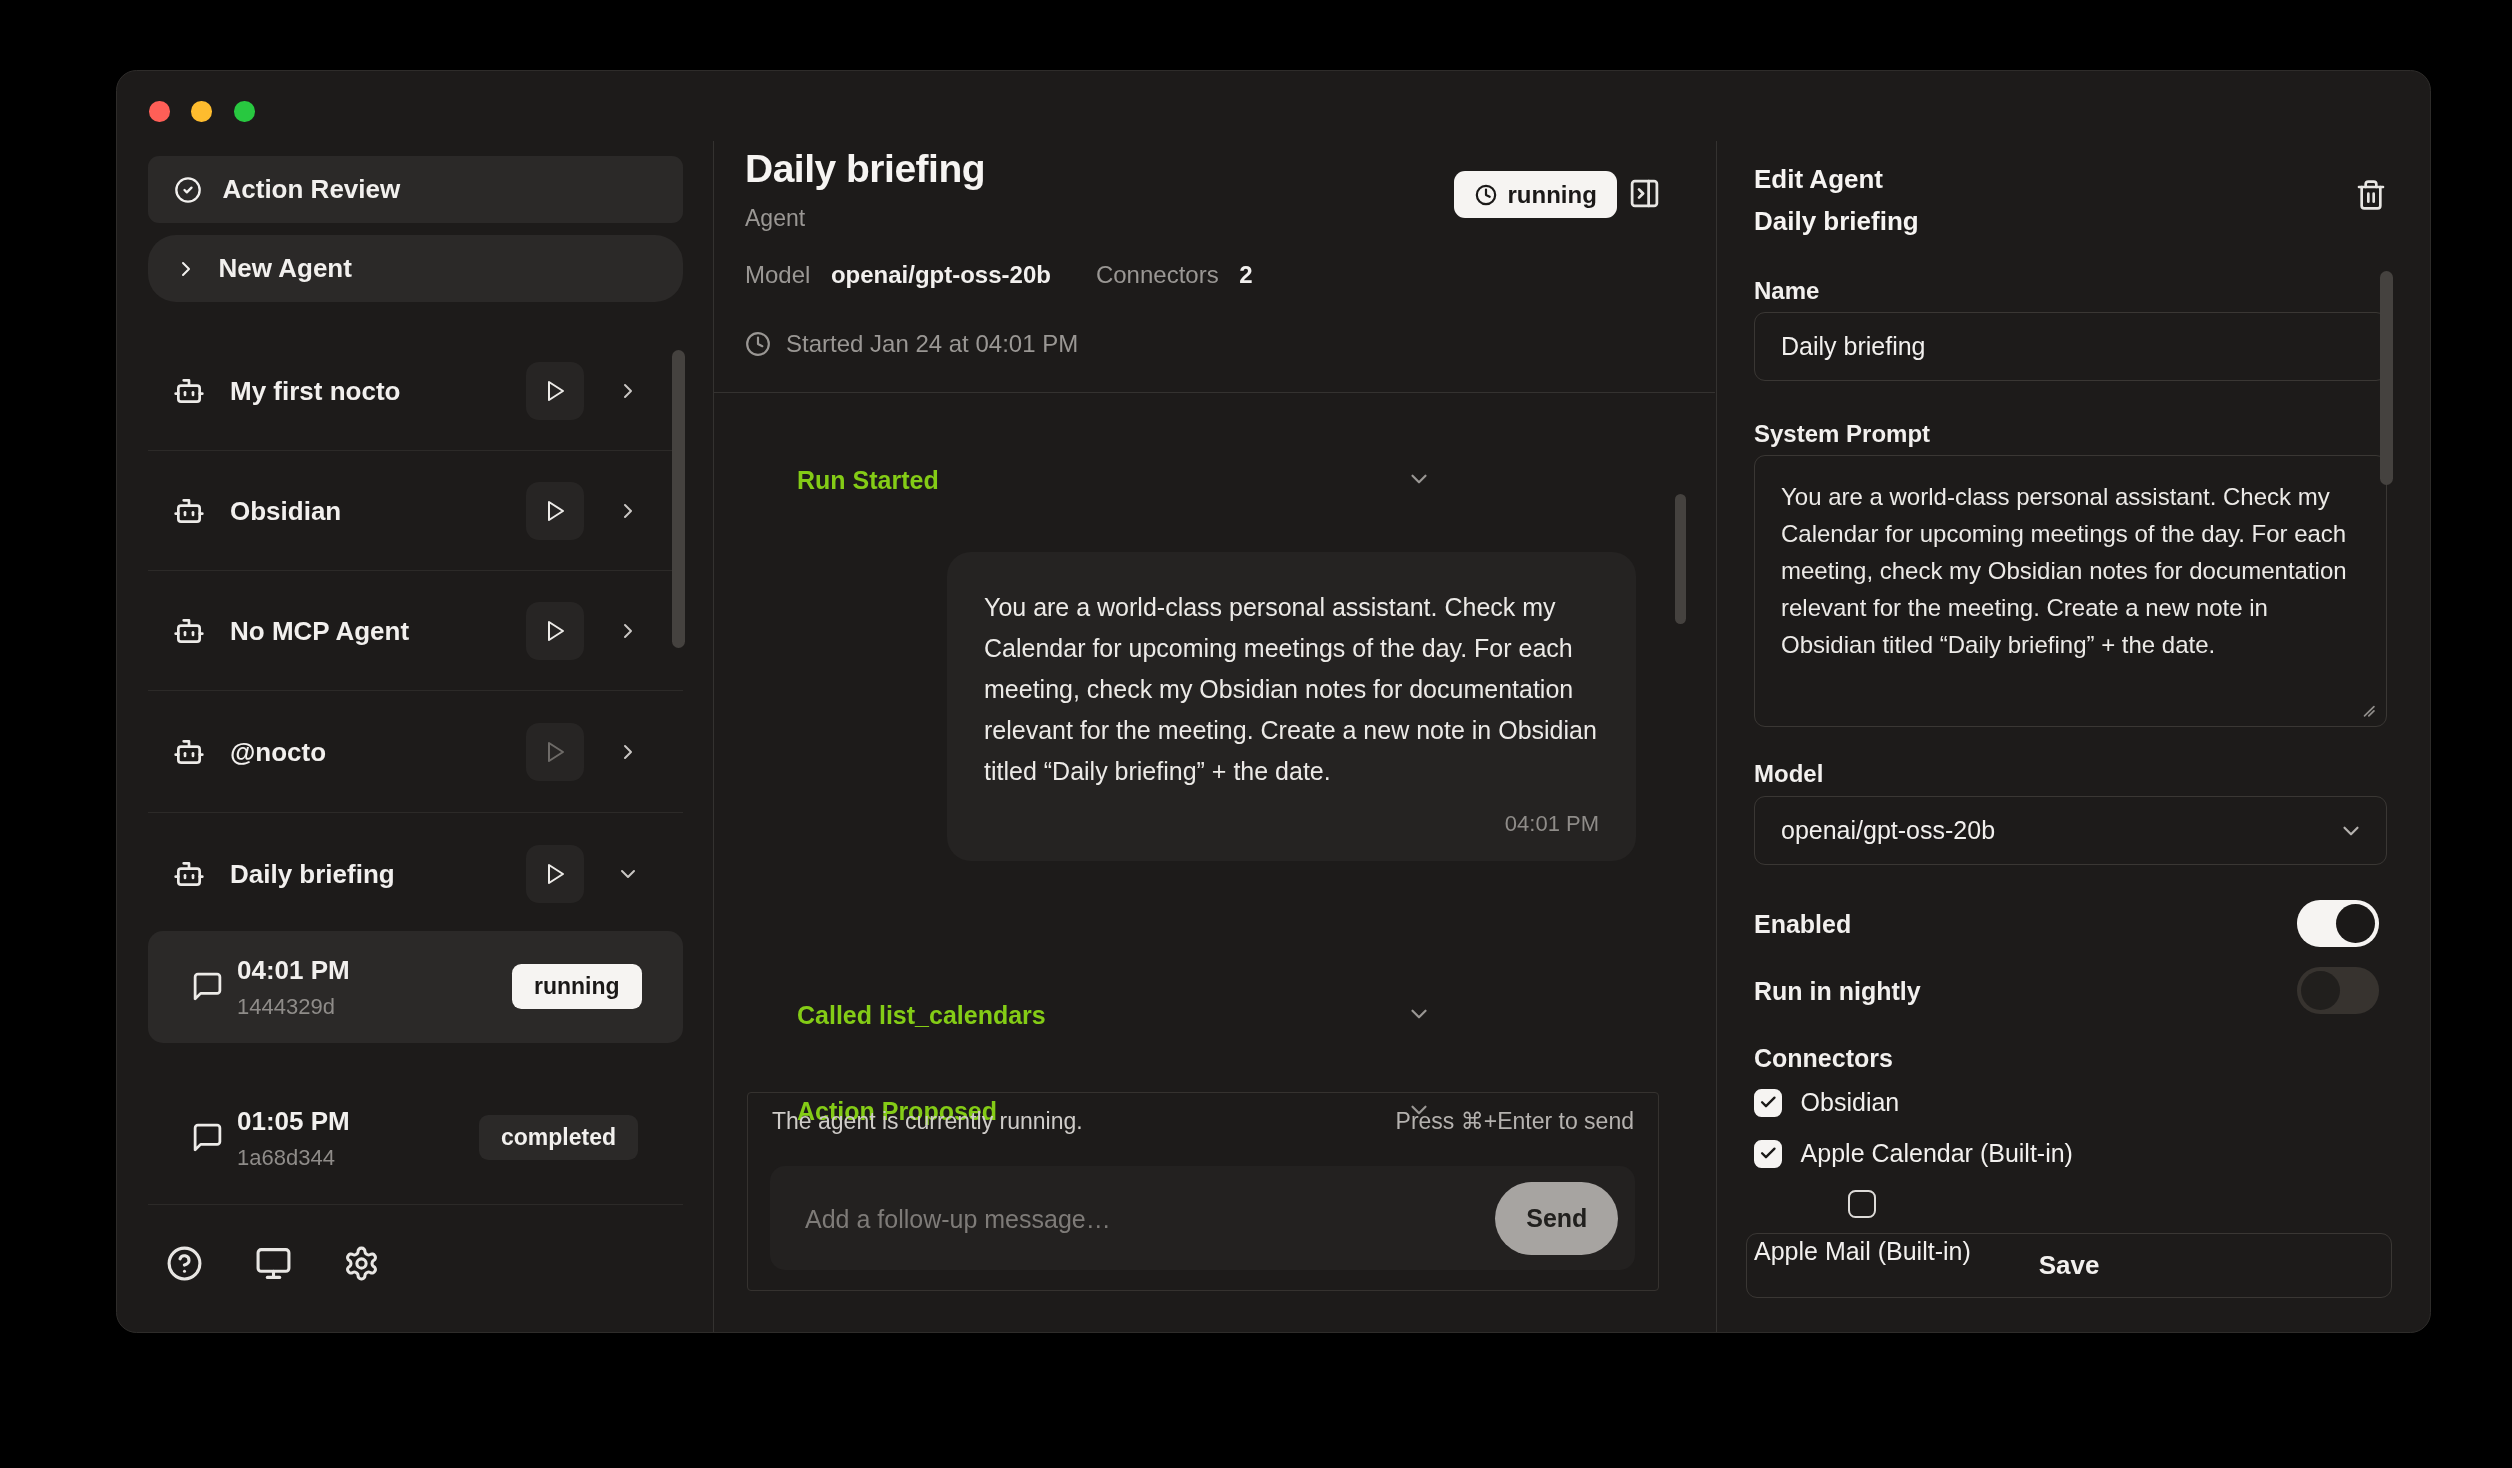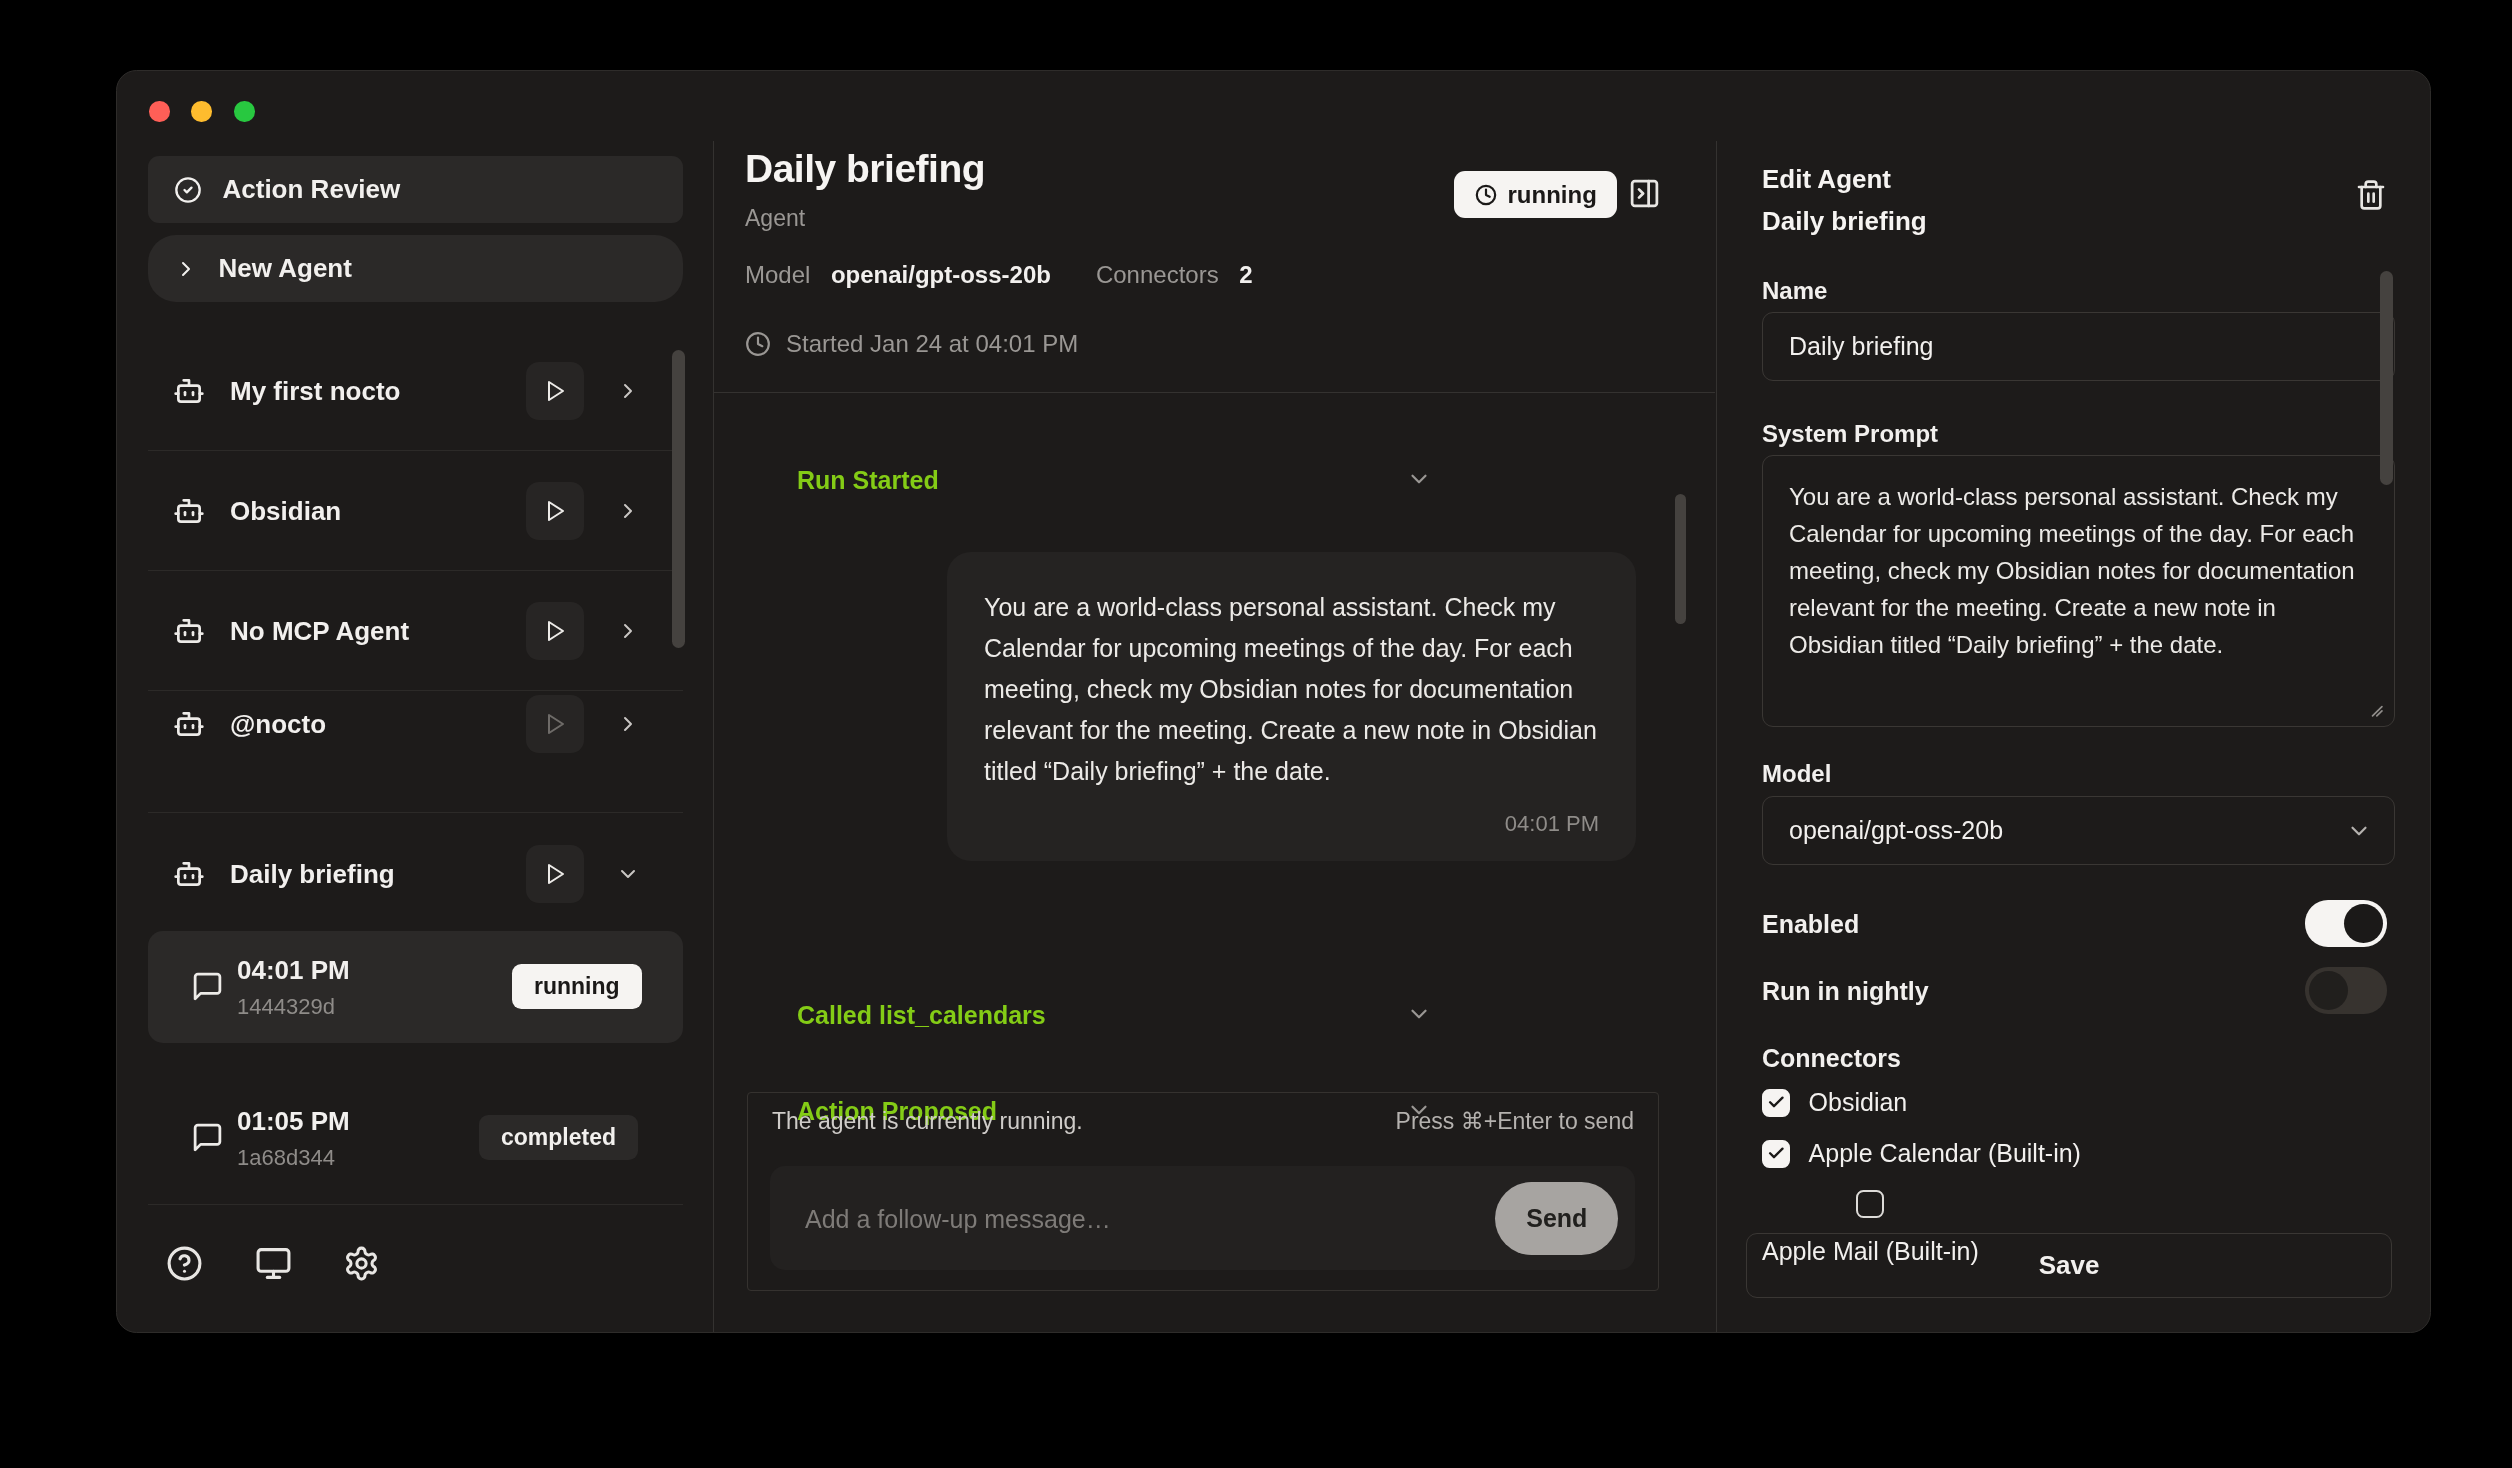--- a/index.html
+++ b/index.html
@@ -83,21 +83,21 @@
   .toggle.on .knob{left:auto;right:3.7px;background:#1B1918;}
   .cb-row{position:absolute;left:30px;display:flex;align-items:center;gap:18.6px;}
   .checkbox{width:28px;height:28px;border-radius:7.4px;border:2.3px solid #DDDBD8;box-sizing:border-box;
             display:flex;align-items:center;justify-content:center;color:transparent;}
   .checkbox.on{background:#F6F4F2;border-color:#F6F4F2;color:#1B1918;}
   .checkbox svg{width:18.6px;height:18.6px;stroke-width:3;}
   .cb-label{font-size:25px;color:#F2F0EE;}
   .save-btn{position:absolute;left:30px;top:1162px;width:646px;height:65px;border:1.4px solid #3A3734;border-radius:11px;
             background:transparent;display:flex;align-items:center;justify-content:center;
             font-size:26px;font-weight:700;color:#F2F0EE;font-family:"Liberation Sans",sans-serif;}
-  .rp-clip{position:absolute;left:16px;top:0;width:715px;height:1211px;overflow:hidden;}
+  .rp-clip{position:absolute;left:8px;top:0;width:715px;height:1211px;overflow:hidden;}
 </style>
 </head>
 <body>
 
 <div class="stage">
   <div class="window">
 
     <div class="light" style="left:32px;background:#FF5F57;"></div>
     <div class="light" style="left:74px;background:#FEBC2E;"></div>
     <div class="light" style="left:117px;background:#28C840;"></div>
@@ -178,21 +178,21 @@
             <svg viewBox="0 0 24 24">
               <path d="m6 3 14 9-14 9z"></path>
             </svg>
           </div>
         <svg class="row-chev" viewBox="0 0 24 24">
             <path d="m9 18 6-6-6-6"></path>
           </svg>
       </div>
       <div class="sep" style="top:619px;"></div>
 
-      <div class="agent-row" style="top:619px;">
+      <div class="agent-row" style="top:647px;">
         <svg class="bot" viewBox="0 0 24 24">
             <path d="M12 8V4H8"></path>
             <rect x="4" y="8" width="16" height="12" rx="2"></rect>
             <path d="M2 14h2"></path>
             <path d="M20 14h2"></path>
             <path d="M15 13v2"></path>
             <path d="M9 13v2"></path>
           </svg>
         <span class="agent-name">@nocto</span>
         <div class="play-btn on">

